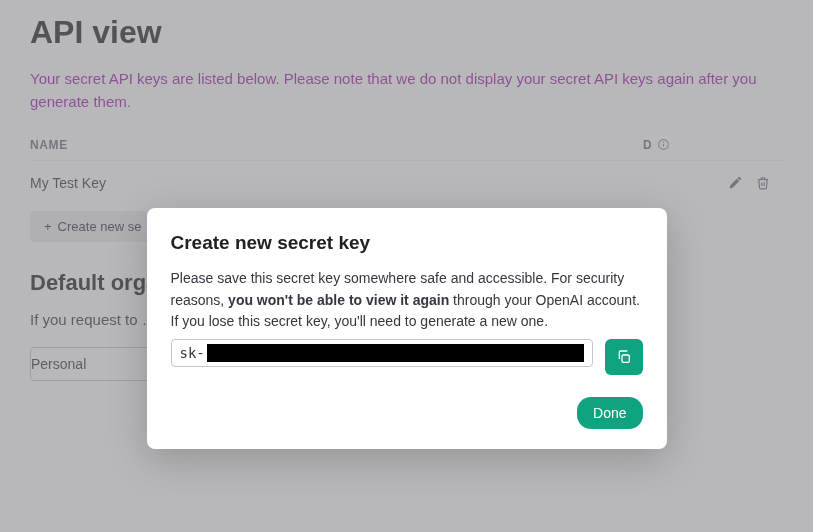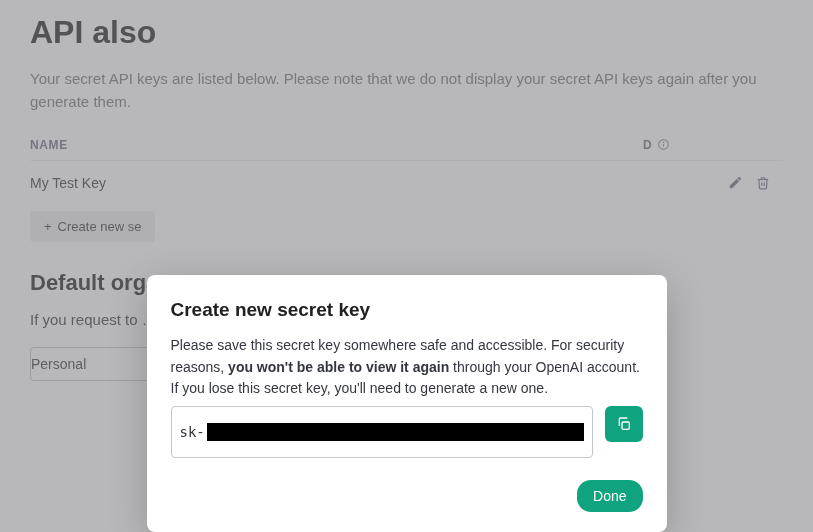--- a/index.html
+++ b/index.html
@@ -18,21 +18,21 @@
   h1.page-title {
     font-size: 32px;
     font-weight: 700;
     margin-top: 14px;
     margin-bottom: 16px;
     color: #202123;
   }
   p.intro {
     font-size: 15px;
     line-height: 1.55;
-    color: #737373;
+    color: #a21caf;
     margin-bottom: 16px;
   }
   table.keys {
     width: 100%;
     border-collapse: collapse;
     margin-top: 6px;
   }
   table.keys th {
     text-align: left;
     font-size: 12px;
@@ -116,21 +116,21 @@
     width:14px;height:14px;
     color:#8e8ea0;
   }
 
   
   .overlay {
     position: absolute;
     inset: 0;
     background: rgba(125,125,130,0.55);
     display: flex;
-    align-items: flex-end;
+    align-items: flex-start;
     justify-content: center;
   }
   .modal {
     margin-top: 208px;
     width: 520px;
     background: #fff;
     border-radius: 8px;
     padding: 24px 24px 20px 24px;
     box-shadow: 0 10px 40px rgba(0,0,0,0.2);
   }
@@ -158,21 +158,21 @@
     border: 1px solid #c5c5d2;
     border-radius: 4px;
     padding: 6px 8px;
     display: flex;
     align-items: center;
     gap: 2px;
     font-family: ui-monospace, Menlo, Consolas, monospace;
     font-size: 14px;
     color: #353740;
     background: #fff;
-    height: 52px;
+    height: 28px;
   }
   .key-prefix { white-space: nowrap; }
   .key-mask {
     flex: 1;
     height: 18px;
     background: #000;
   }
   .copy-btn {
     width: 38px;
     background: #10a37f;
@@ -198,21 +198,21 @@
     font-size: 14px;
     font-weight: 500;
     cursor: pointer;
   }
   svg { display:block; }
 </style>
 </head>
 <body>
 
 <div class="page">
-  <h1 class="page-title">API also</h1>
+  <h1 class="page-title">API view</h1>
   <p class="intro">Your secret API keys are listed below. Please note that we do not display your secret API keys again after you generate them.</p>
 
   <table class="keys">
     <thead>
       <tr>
         <th class="name-col">NAME</th>
         <th style="width:80px">
           <span class="th-info">
             <span>D</span>
             <span class="info-icon">

